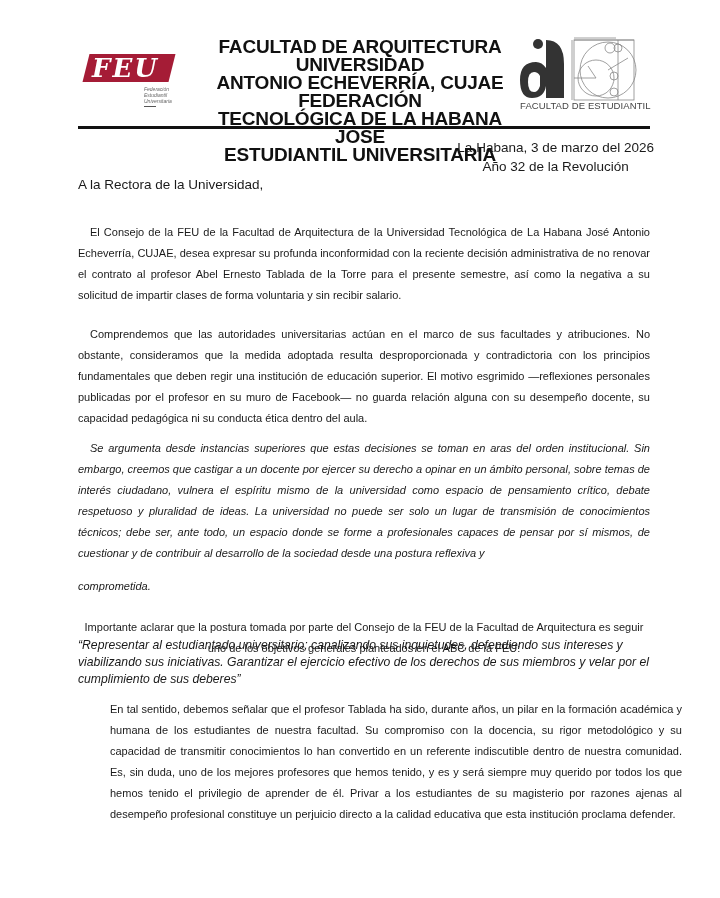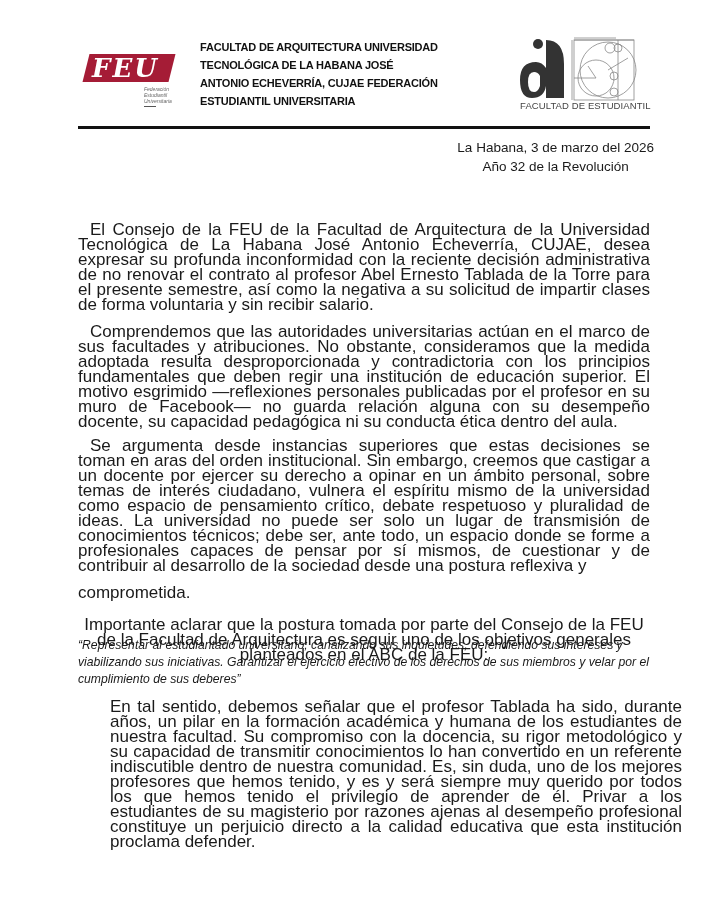--- a/index.html
+++ b/index.html
@@ -24,21 +24,21 @@
     .feu-sub {
       position: absolute; left: 58px; top: 32px; width: 40px;
       font-size: 5px; line-height: 6px; color: #666; font-style: italic;
     }
     .feu-underline {
       position: absolute; left: 58px; top: 52px; width: 12px; height: 1px; background: #555;
     }
 
     .header-title {
       position: absolute; left: 200px; top: 38px; width: 320px;
-      text-align: left; font-weight: bold; font-size: 11px; line-height: 18px;
+      text-align: center; font-weight: bold; font-size: 19px; line-height: 18px;
       color: #111; letter-spacing: -0.2px;
     }
 
     .fa-logo { position: absolute; left: 516px; top: 36px; width: 150px; height: 80px; }
     .fa-caption {
       position: absolute; left: 520px; top: 100px; width: 150px;
       font-size: 9.5px; color: #444; letter-spacing: 0.1px;
     }
 
     .header-rule {
@@ -53,26 +53,26 @@
 
     
     .addressee {
       position: absolute; left: 78px; top: 176px;
       font-size: 13.5px; line-height: 18px;
     }
 
     
     .para {
       position: absolute; left: 78px; width: 572px;
-      font-size: 17px; line-height: 15px; text-align: justify;
+      font-size: 11px; line-height: 21px; text-align: justify;
     }
     .para .indent { display: inline-block; width: 12px; }
     .p1 { top: 222px; }
     .p2 { top: 324px; }
-    .p3 { top: 438px; }
+    .p3 { top: 438px; font-style: italic; }
     .p3 .last { display: block; margin-top: 12px; }
     .p4 {
       top: 577px; text-align: center; width: 572px; margin-top: 40px;
     }
     .quote {
       position: absolute; left: 78px; top: 637px; width: 572px;
       font-size: 12.2px; line-height: 17px; font-style: italic;
     }
     .p5 { top: 699px; margin-left: 32px; }
   </style>
@@ -87,22 +87,22 @@
     <div class="feu-sub">
       <div>Federación</div>
       <div>Estudiantil</div>
       <div>Universitaria</div>
     </div>
     <div class="feu-underline"></div>
   </div>
 
   <div class="header-title">
     <div>FACULTAD DE ARQUITECTURA UNIVERSIDAD</div>
+    <div>ANTONIO ECHEVERRÍA, CUJAE FEDERACIÓN</div>
     <div>TECNOLÓGICA DE LA HABANA JOSÉ</div>
-    <div>ANTONIO ECHEVERRÍA, CUJAE FEDERACIÓN</div>
     <div>ESTUDIANTIL UNIVERSITARIA</div>
   </div>
 
   <svg class="fa-logo" viewBox="0 0 150 80">
 
     <circle cx="22" cy="8" r="5" fill="#333"></circle>
     <path d="M30 4 Q48 4 48 28 L48 62 L30 62 L30 50 Q28 62 16 62 Q4 62 4 44 Q4 26 20 26 Q26 26 30 32 Z" fill="#333"></path>
     <path d="M18 36 Q12 36 12 46 Q12 56 18 56 Q22 56 24 50 L24 40 Q22 36 18 36 Z" fill="#ffffff"></path>
 
     <g fill="none" stroke="#888" stroke-width="0.8">
@@ -125,20 +125,21 @@
   <div class="fa-caption">FACULTAD DE ESTUDIANTIL</div>
 
   <div class="header-rule"></div>
 
   <div class="date-block">
     <div>La Habana, 3 de marzo del 2026</div>
     <div>Año 32 de la Revolución</div>
   </div>
 
   <div class="addressee">
+    <div>A la Rectora de la Universidad,</div>
   </div>
 
   <div class="para p1"><span class="indent"></span><span>El Consejo de la FEU de la Facultad de Arquitectura de la Universidad Tecnológica de La Habana José Antonio Echeverría, CUJAE, desea expresar su profunda inconformidad con la reciente decisión administrativa de no renovar el contrato al profesor Abel Ernesto Tablada de la Torre para el presente semestre, así como la negativa a su solicitud de impartir clases de forma voluntaria y sin recibir salario.</span></div>
 
   <div class="para p2"><span class="indent"></span><span>Comprendemos que las autoridades universitarias actúan en el marco de sus facultades y atribuciones. No obstante, consideramos que la medida adoptada resulta desproporcionada y contradictoria con los principios fundamentales que deben regir una institución de educación superior. El motivo esgrimido —reflexiones personales publicadas por el profesor en su muro de Facebook— no guarda relación alguna con su desempeño docente, su capacidad pedagógica ni su conducta ética dentro del aula.</span></div>
 
   <div class="para p3"><span class="indent"></span><span>Se argumenta desde instancias superiores que estas decisiones se toman en aras del orden institucional. Sin embargo, creemos que castigar a un docente por ejercer su derecho a opinar en un ámbito personal, sobre temas de interés ciudadano, vulnera el espíritu mismo de la universidad como espacio de pensamiento crítico, debate respetuoso y pluralidad de ideas. La universidad no puede ser solo un lugar de transmisión de conocimientos técnicos; debe ser, ante todo, un espacio donde se forme a profesionales capaces de pensar por sí mismos, de cuestionar y de contribuir al desarrollo de la sociedad desde una postura reflexiva y</span><span class="last">comprometida.</span></div>
 
   <div class="para p4"><span>Importante aclarar que la postura tomada por parte del Consejo de la FEU de la Facultad de Arquitectura es seguir uno de los objetivos generales planteados en el ABC de la FEU:</span></div>
 

